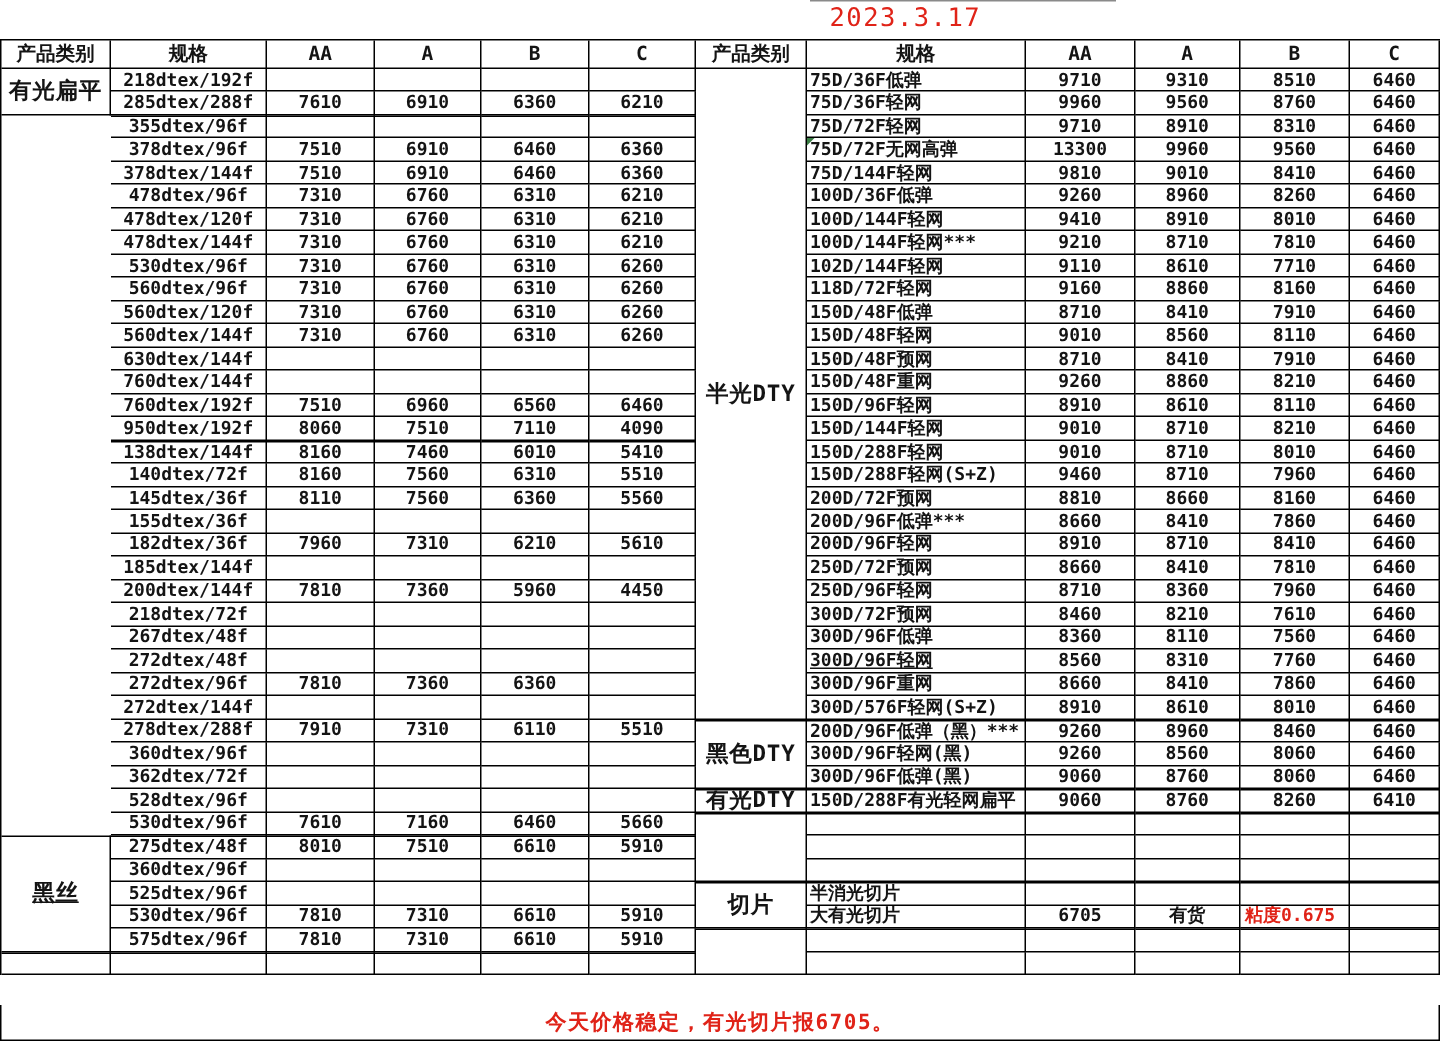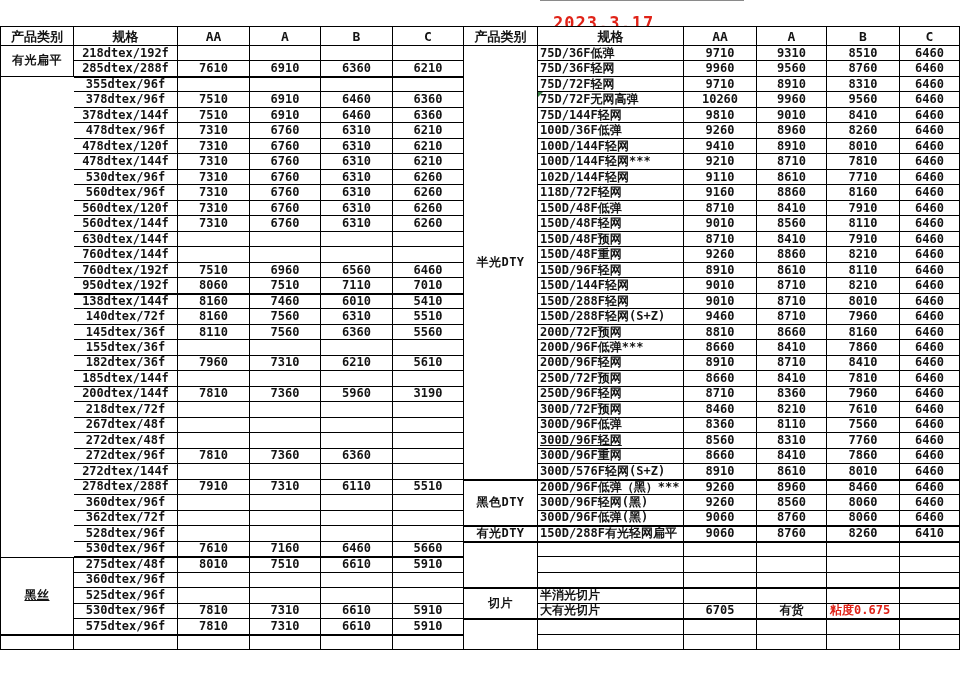--- a/index.html
+++ b/index.html
@@ -8,38 +8,38 @@
     position:relative; width:960px; height:694px; background:#ffffff;
     font-family:"DejaVu Sans Mono","Liberation Sans",sans-serif;
     overflow:hidden;
   }
   .topline{ position:absolute; left:540px; top:0; width:204px; height:1px; background:#8a8a8a; }
   .company{
     position:absolute; left:263px; top:2px; width:215px; text-align:center;
     font-size:17px; font-weight:bold; letter-spacing:1px;
   }
   .date{
-    position:absolute; left:553px; top:13px; width:110px;
-    font-size:17px; font-weight:bold; letter-spacing:1px;
+    position:absolute; left:553px; top:2px; width:110px;
+    font-size:17px; font-weight:normal; letter-spacing:1px;
   }
   .grid{
     position:absolute; top:26px; height:624px; display:grid;
     grid-template-rows:19px repeat(39, 1fr);
     border-top:1px solid #000; background:#fff;
   }
   #left-grid{ left:0; width:464px; border-left:1px solid #000; }
   #right-grid{ left:464px; width:496px; }
   .cell{
     border-right:1px solid #000; border-bottom:1px solid #000;
     display:flex; align-items:center; justify-content:center;
     font-size:12px; font-weight:bold; line-height:13px;
     white-space:nowrap; overflow:hidden; color:#141414; position:relative;
   }
   .hcell{ font-size:13px; }
-  .cat{ font-size:12px; letter-spacing:0.5px; }
+  .cat{ font-size:15px; letter-spacing:0.5px; }
   .u{ text-decoration:underline;text-align:right; }
   .gt{ border-top:1px solid #000; }
   .specL{ justify-content:flex-start; padding-left:2px; }
   .redcell{ justify-content:flex-start; padding-left:3px; }
   .gmark{
     position:absolute; left:0; top:0; width:0; height:0;
     border-top:5px solid #3a7d44; border-right:5px solid transparent;
   }
   .contact{
     position:absolute; top:650px; left:0; width:960px; height:20px;
@@ -141,21 +141,21 @@
       <div class="cell" style="grid-area: 15 / 6;"></div>
       <div class="cell" style="grid-area: 16 / 2;">760dtex/192f</div>
       <div class="cell" style="grid-area: 16 / 3;">7510</div>
       <div class="cell" style="grid-area: 16 / 4;">6960</div>
       <div class="cell" style="grid-area: 16 / 5;">6560</div>
       <div class="cell" style="grid-area: 16 / 6;">6460</div>
       <div class="cell" style="grid-area: 17 / 2;">950dtex/192f</div>
       <div class="cell" style="grid-area: 17 / 3;">8060</div>
       <div class="cell" style="grid-area: 17 / 4;">7510</div>
       <div class="cell" style="grid-area: 17 / 5;">7110</div>
-      <div class="cell" style="grid-area: 17 / 6;">7010</div>
+      <div class="cell" style="grid-area: 17 / 6;">4090</div>
       <div class="cell gt" style="grid-area: 18 / 2;">138dtex/144f</div>
       <div class="cell gt" style="grid-area: 18 / 3;">8160</div>
       <div class="cell gt" style="grid-area: 18 / 4;">7460</div>
       <div class="cell gt" style="grid-area: 18 / 5;">6010</div>
       <div class="cell gt" style="grid-area: 18 / 6;">5410</div>
       <div class="cell" style="grid-area: 19 / 2;">140dtex/72f</div>
       <div class="cell" style="grid-area: 19 / 3;">8160</div>
       <div class="cell" style="grid-area: 19 / 4;">7560</div>
       <div class="cell" style="grid-area: 19 / 5;">6310</div>
       <div class="cell" style="grid-area: 19 / 6;">5510</div>
@@ -176,21 +176,21 @@
       <div class="cell" style="grid-area: 22 / 6;">5610</div>
       <div class="cell" style="grid-area: 23 / 2;">185dtex/144f</div>
       <div class="cell" style="grid-area: 23 / 3;"></div>
       <div class="cell" style="grid-area: 23 / 4;"></div>
       <div class="cell" style="grid-area: 23 / 5;"></div>
       <div class="cell" style="grid-area: 23 / 6;"></div>
       <div class="cell" style="grid-area: 24 / 2;">200dtex/144f</div>
       <div class="cell" style="grid-area: 24 / 3;">7810</div>
       <div class="cell" style="grid-area: 24 / 4;">7360</div>
       <div class="cell" style="grid-area: 24 / 5;">5960</div>
-      <div class="cell" style="grid-area: 24 / 6;">3190</div>
+      <div class="cell" style="grid-area: 24 / 6;">4450</div>
       <div class="cell" style="grid-area: 25 / 2;">218dtex/72f</div>
       <div class="cell" style="grid-area: 25 / 3;"></div>
       <div class="cell" style="grid-area: 25 / 4;"></div>
       <div class="cell" style="grid-area: 25 / 5;"></div>
       <div class="cell" style="grid-area: 25 / 6;"></div>
       <div class="cell" style="grid-area: 26 / 2;">267dtex/48f</div>
       <div class="cell" style="grid-area: 26 / 3;"></div>
       <div class="cell" style="grid-area: 26 / 4;"></div>
       <div class="cell" style="grid-area: 26 / 5;"></div>
       <div class="cell" style="grid-area: 26 / 6;"></div>
@@ -284,21 +284,21 @@
       <div class="cell" style="grid-area: 3 / 3;">9960</div>
       <div class="cell" style="grid-area: 3 / 4;">9560</div>
       <div class="cell" style="grid-area: 3 / 5;">8760</div>
       <div class="cell" style="grid-area: 3 / 6;">6460</div>
       <div class="cell specL" style="grid-area: 4 / 2;">75D/72F轻网</div>
       <div class="cell" style="grid-area: 4 / 3;">9710</div>
       <div class="cell" style="grid-area: 4 / 4;">8910</div>
       <div class="cell" style="grid-area: 4 / 5;">8310</div>
       <div class="cell" style="grid-area: 4 / 6;">6460</div>
       <div class="cell specL" style="grid-area: 5 / 2;">75D/72F无网高弹<div class="gmark"></div></div>
-      <div class="cell" style="grid-area: 5 / 3;">10260</div>
+      <div class="cell" style="grid-area: 5 / 3;">13300</div>
       <div class="cell" style="grid-area: 5 / 4;">9960</div>
       <div class="cell" style="grid-area: 5 / 5;">9560</div>
       <div class="cell" style="grid-area: 5 / 6;">6460</div>
       <div class="cell specL" style="grid-area: 6 / 2;">75D/144F轻网</div>
       <div class="cell" style="grid-area: 6 / 3;">9810</div>
       <div class="cell" style="grid-area: 6 / 4;">9010</div>
       <div class="cell" style="grid-area: 6 / 5;">8410</div>
       <div class="cell" style="grid-area: 6 / 6;">6460</div>
       <div class="cell specL" style="grid-area: 7 / 2;">100D/36F低弹</div>
       <div class="cell" style="grid-area: 7 / 3;">9260</div>
@@ -470,13 +470,14 @@
       <div class="cell gt" style="grid-area: 39 / 4;"></div>
       <div class="cell gt" style="grid-area: 39 / 5;"></div>
       <div class="cell gt" style="grid-area: 39 / 6;"></div>
       <div class="cell specL" style="grid-area: 40 / 2;"></div>
       <div class="cell" style="grid-area: 40 / 3;"></div>
       <div class="cell" style="grid-area: 40 / 4;"></div>
       <div class="cell" style="grid-area: 40 / 5;"></div>
       <div class="cell" style="grid-area: 40 / 6;"></div>
     </div>
 
+  <div class="note" style="color: rgb(224, 35, 24);">今天价格稳定，有光切片报6705。</div>
 </div>
 
 </body></html>

